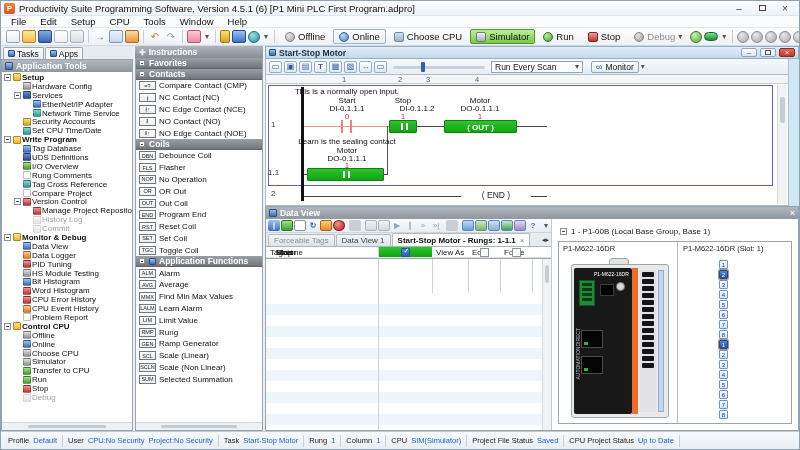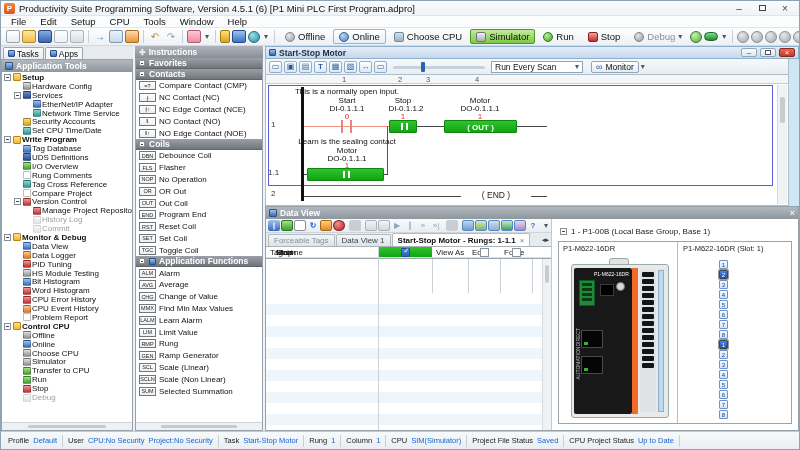--- a/index.html
+++ b/index.html
@@ -676,24 +676,20 @@
             <div class="iitem">
               <span class="ibox">ALM</span>
               <span class="il">Alarm</span>
             </div>
 
             <div class="iitem">
               <span class="ibox">AVG</span>
               <span class="il">Average</span>
             </div>
 
-            <div class="iitem">
-              <span class="ibox">CHG</span>
-              <span class="il">Change of Value</span>
-            </div>
 
             <div class="iitem">
               <span class="ibox">MMX</span>
               <span class="il">Find Min Max Values</span>
             </div>
 
             <div class="iitem">
               <span class="ibox">LALM</span>
               <span class="il">Learn Alarm</span>
             </div>
@@ -799,21 +795,21 @@
 
         <div class="abs gbox" style="left:178px;top:36px;width:73px;height:13px">
           <div class="coiltxt">OUT</div>
         </div>
 
         <div class="abs ltxt" style="left:11px;top:3px;width:140px">This is a normally open input.</div>
         <div class="abs ltxt" style="left:11px;top:12px;width:140px">Start</div>
         <div class="abs ltxt" style="left:11px;top:20px;width:140px">DI-0.1.1.1</div>
         <div class="abs lval" style="left:11px;top:28px;width:140px">0</div>
         <div class="abs ltxt" style="left:97px;top:12px;width:80px">Stop</div>
-        <div class="abs ltxt" style="left:100px;top:20px;width:80px">DI-0.1.1.2</div>
+        <div class="abs ltxt" style="left:111px;top:20px;width:80px">DI-0.1.1.2</div>
         <div class="abs lval" style="left:97px;top:28px;width:80px">1</div>
         <div class="abs ltxt" style="left:174px;top:12px;width:80px">Motor</div>
         <div class="abs ltxt" style="left:174px;top:20px;width:80px">DO-0.1.1.1</div>
         <div class="abs lval" style="left:174px;top:28px;width:80px">1</div>
 
         <div class="abs" style="left:121px;top:42px;width:1px;height:48px;background:#555"></div>
         <div class="abs wire" style="left:38px;top:90px;width:3px"></div>
         <div class="abs wire" style="left:118px;top:90px;width:4px"></div>
         <div class="abs gbox" style="left:41px;top:84px;width:77px;height:13px">
           <span class="gbar" style="left:35px"></span>

